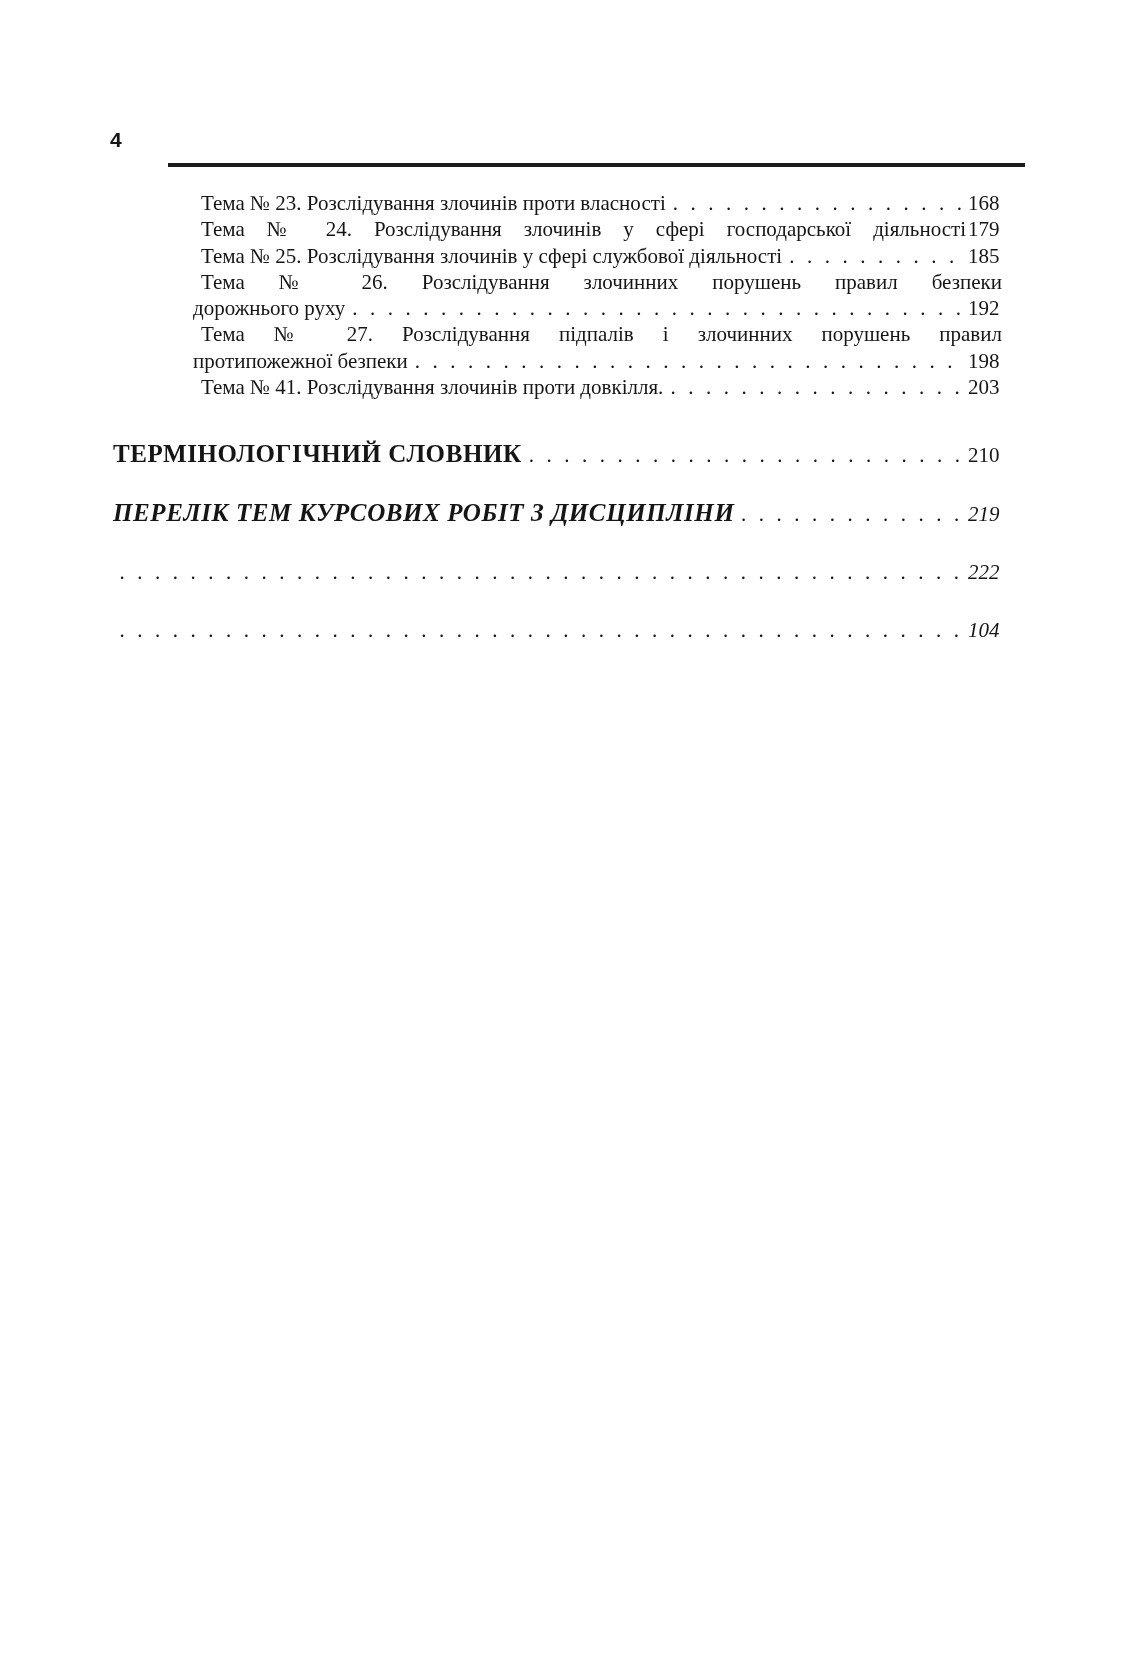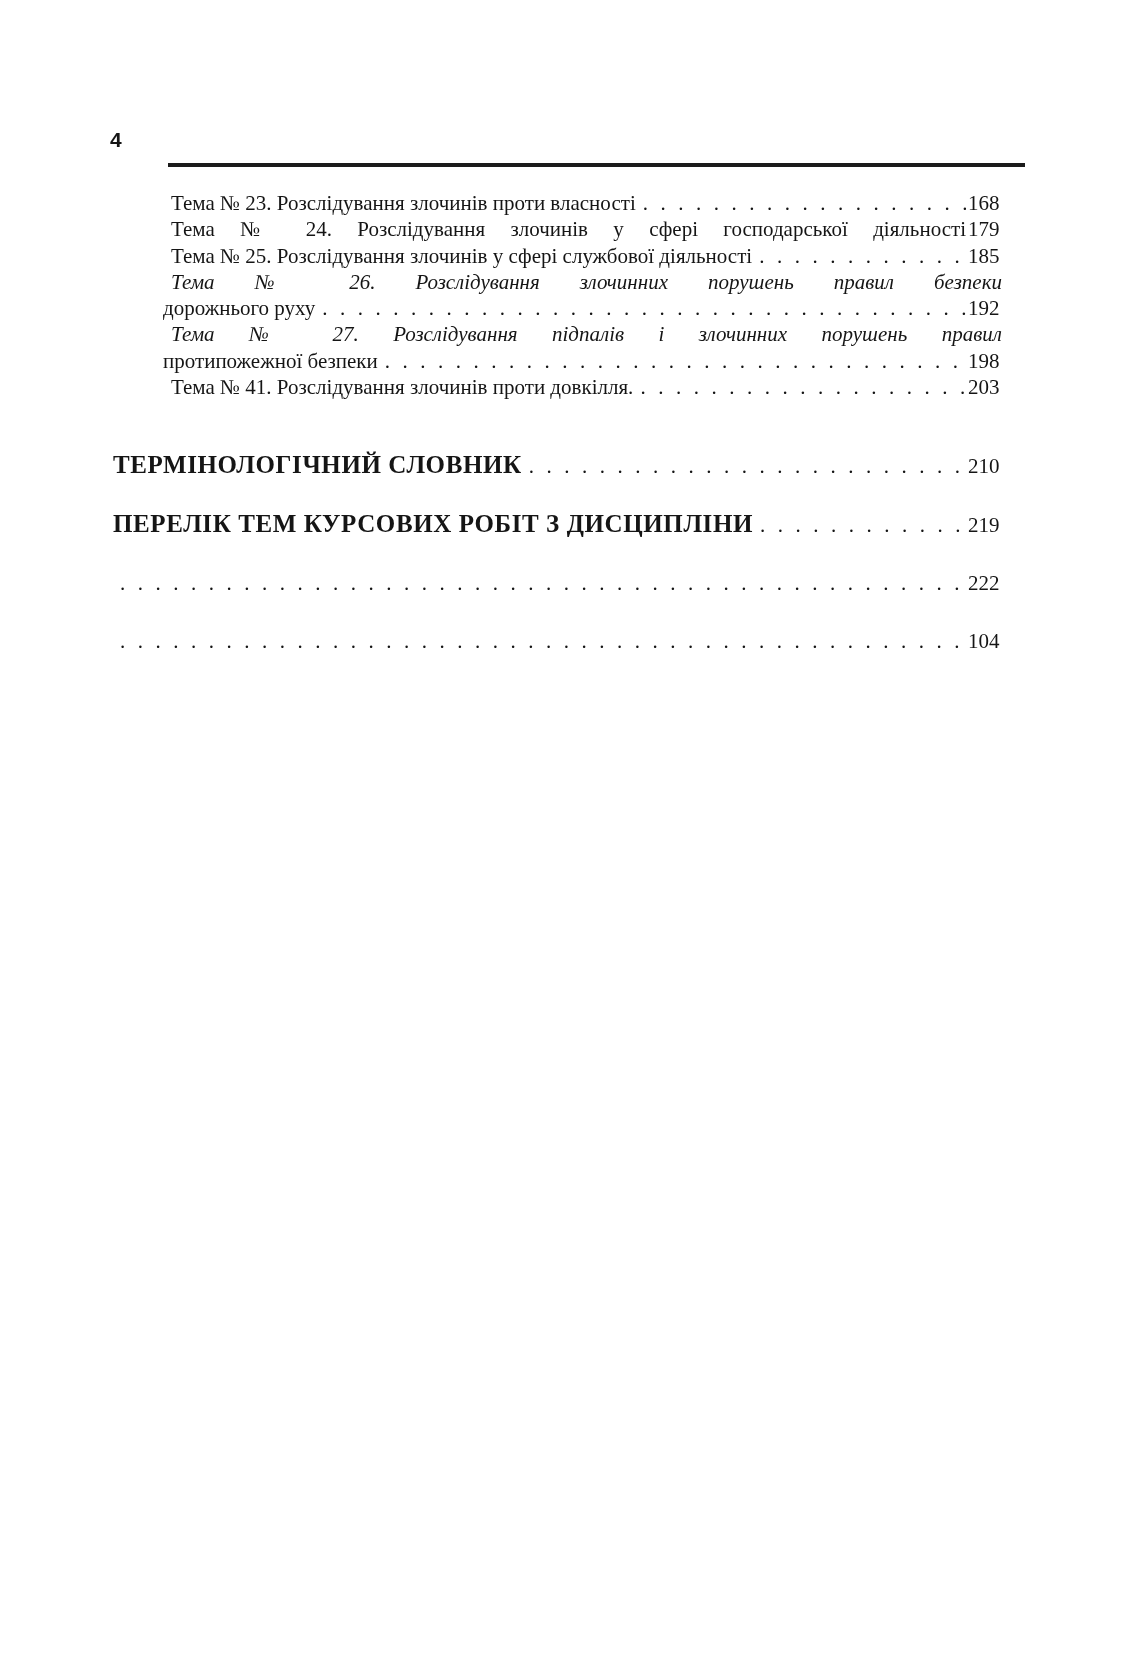--- a/index.html
+++ b/index.html
@@ -14,45 +14,45 @@
     font-family:"Liberation Sans","DejaVu Sans",sans-serif; font-weight:bold;
   }
   .folio { font-size:21px; }
   .running-head { font-size:23px; letter-spacing:0.2px; }
   .header-rule {
     height:4px; background:#1b1b1b; margin:11px 117px 0 168px;
   }
   .content { margin:0 122px 0 113px; }
 
   
-  .toc { margin:23px 0 0 50px; font-size:21px; line-height:26.3px; }
+  .toc { margin:23px 0 0 80px; font-size:21px; line-height:26.3px; }
   .trow { display:flex; align-items:baseline; }
   .trow.fl { padding-left:8px; }
   .txt { white-space:nowrap; flex:none; }
   .txt.fill {
     flex:1 1 auto; white-space:normal;
     text-align:justify; text-align-last:justify;
   }
-  .txt.full { padding-right:18px;font-style:italic; }
+  .txt.full { padding-right:18px; }
   .leader {
     flex:1 1 0; min-width:0; overflow:hidden; white-space:nowrap;
     letter-spacing:12.5px; padding-left:7px;
   }
   .leader::after {
     content:"..................................................................";
   }
   .pg { flex:none; width:52px; margin-left:2px; }
 
   
-  .sections { margin-top:50px; }
+  .sections { margin-top:39px; }
   .srow {
     display:flex; align-items:baseline; line-height:30px;
     font-size:25px; font-weight:bold;
   }
-  .srow + .srow { margin-top:28px; }
+  .srow + .srow { margin-top:28px;font-style:italic; }
   .srow .txt { letter-spacing:0.6px; }
   .srow .leader, .srow .pg { font-weight:normal; font-size:21px; }
 </style>
 </head>
 <body>
 
 <div class="sheet">
 
   <header class="page-header">
     <span class="folio">4</span>

